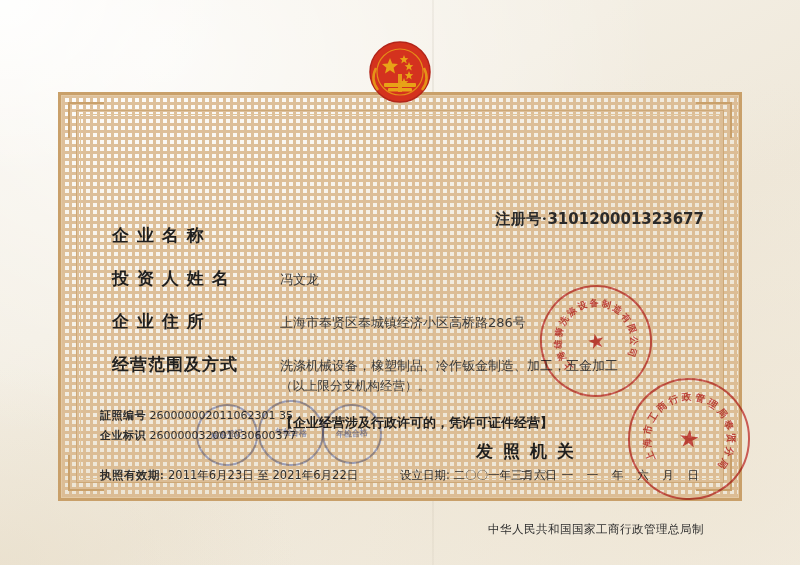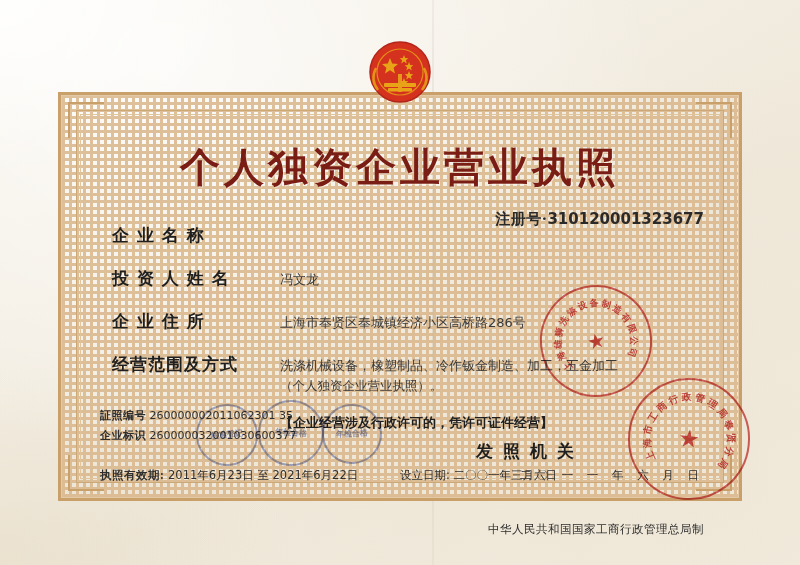--- a/index.html
+++ b/index.html
@@ -354,21 +354,20 @@
       <polygon points="55,43 56.2,46 59.3,46.2 56.9,48.3 57.7,51.4 55,49.6 52.3,51.4 53.1,48.3 50.7,46.2 53.8,46" fill="#e8a317"></polygon>
       <polygon points="50,50 51.2,53 54.3,53.2 51.9,55.3 52.7,58.4 50,56.6 47.3,58.4 48.1,55.3 45.7,53.2 48.8,53" fill="#e8a317"></polygon>
       <rect x="30" y="55" width="32" height="4" rx="1" fill="#e8a317"></rect>
       <rect x="34" y="60" width="24" height="3.5" rx="1" fill="#e8a317"></rect>
       <rect x="44" y="46" width="4" height="18" fill="#e8a317" opacity="0.9"></rect>
       <path d="M22 40 Q16 52 24 62" fill="none" stroke="#e8a317" stroke-width="2.5" opacity="0.85"></path>
       <path d="M70 40 Q76 52 68 62" fill="none" stroke="#e8a317" stroke-width="2.5" opacity="0.85"></path>
     </svg>
   </div>
 
-  <div class="title">个人独资企业营业执照</div>
 
   <div class="reg-line">
     <span>注册号</span><span>·</span><span class="reg-num">310120001323677</span>
   </div>
 
   <div class="fields">
 
     <div class="field-row">
       <div class="field-label">企 业 名 称</div>
     </div>
@@ -380,21 +379,21 @@
 
     <div class="field-row">
       <div class="field-label">企 业 住 所</div>
       <div class="field-value">上海市奉贤区奉城镇经济小区高桥路286号</div>
     </div>
 
     <div class="field-row">
       <div class="field-label">经营范围及方式</div>
       <div class="field-value">
         <span>洗涤机械设备，橡塑制品、冷作钣金制造、加工，五金加工</span>
-        <span class="sub">（个人独资企业营业执照）。</span>
+        <span class="sub">（以上限分支机构经营）。</span>
         <span class="bracket">【企业经营涉及行政许可的，凭许可证件经营】</span>
       </div>
     </div>
 
   </div>
 
   <div class="lower">
     <div class="left-col">
       <div class="small-row">
         <span class="lbl">証照编号</span>

